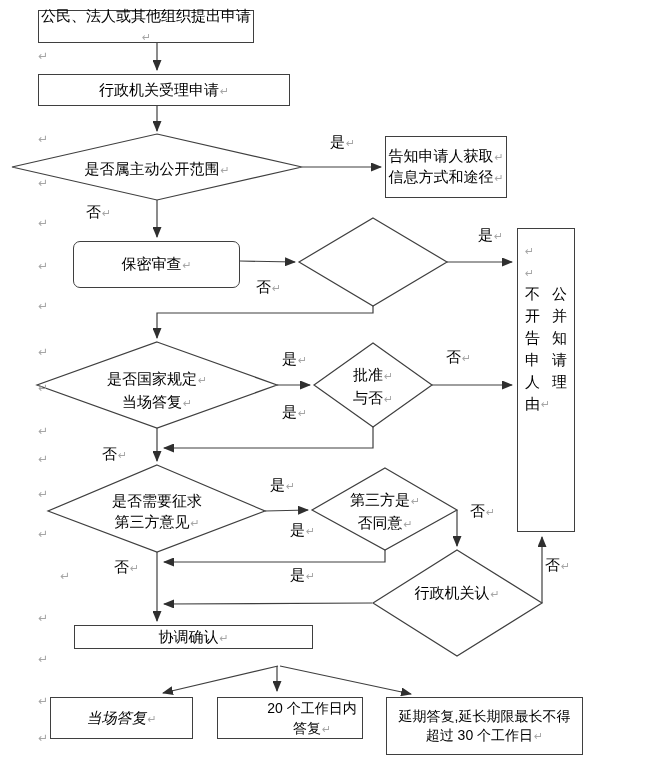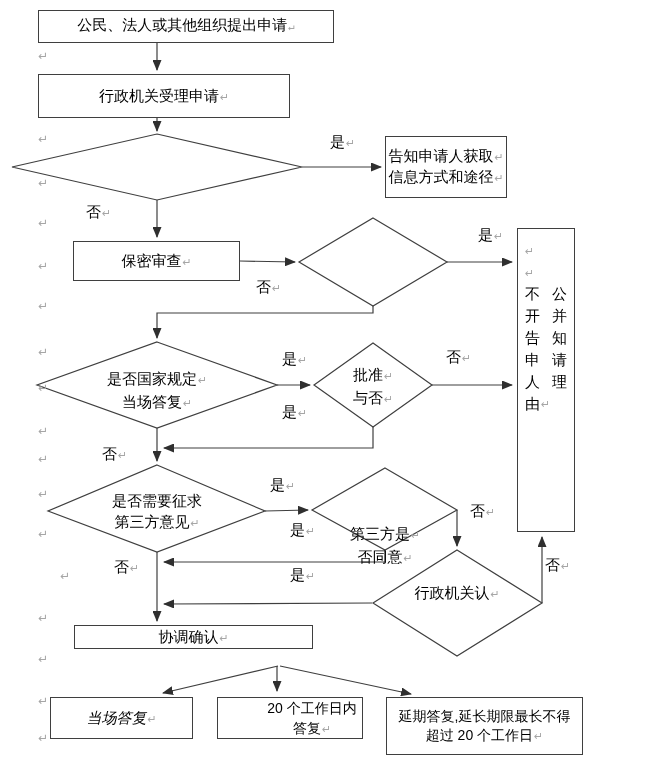--- a/index.html
+++ b/index.html
@@ -59,34 +59,34 @@
       <polygon fill="#fff" points="157,134 302,167 157,200 12,167"></polygon>
       <polygon fill="#fff" points="373,218 447,262 373,306 299,262"></polygon>
       <polygon fill="#fff" points="157,342 277,385 157,428 37,385"></polygon>
       <polygon fill="#fff" points="373,343 432,385 373,427 314,385"></polygon>
       <polygon fill="#fff" points="157,465 265,511 157,552 48,511"></polygon>
       <polygon fill="#fff" points="385,468 457,510 385,550 312,510"></polygon>
       <polygon fill="#fff" points="457,550 542,603 457,656 373,603"></polygon>
     </g>
   </svg>
 
-  <div class="box" style="left:38px;top:10px;width:296px;height:33px;font-family:Liberation Mono, monospace;">
+  <div class="box" style="left:38px;top:10px;width:216px;height:33px;">
     <div><span>公民、法人或其他组织提出申请</span><span class="pmark">↵</span></div>
   </div>
 
-  <div class="box" style="left:38px;top:74px;width:252px;height:44px;">
+  <div class="box" style="left:38px;top:74px;width:252px;height:32px;">
     <div><span>行政机关受理申请</span><span class="pmark">↵</span></div>
   </div>
 
   <div class="box" style="left:385px;top:136px;width:122px;height:62px;">
     <div><span>告知申请人获取</span><span class="pmark">↵</span></div>
     <div><span>信息方式和途径</span><span class="pmark">↵</span></div>
   </div>
 
-  <div class="box" style="left:73px;top:241px;width:167px;height:40px;">
+  <div class="box" style="left:73px;top:241px;width:167px;height:47px;border-radius:7px;">
     <div><span>保密审查</span><span class="pmark">↵</span></div>
   </div>
 
   <div class="box tallbox" style="left:517px;top:228px;width:58px;height:304px;">
     <div class="tallblank"><span class="pmark">↵</span></div>
     <div class="tallblank"><span class="pmark">↵</span></div>
     <div class="tallrow">
         <span>不</span>
         <span>公</span>
       </div>
@@ -119,36 +119,39 @@
   <div class="box" style="left:50px;top:697px;width:143px;height:42px;font-style:italic;">
     <div><span>当场答复</span><span class="pmark">↵</span></div>
   </div>
 
   <div class="box small" style="left:217px;top:697px;width:146px;height:42px;padding-left:44px;">
     <div><span>20 个工作日内答复</span><span class="pmark">↵</span></div>
   </div>
 
   <div class="box small" style="left:386px;top:697px;width:197px;height:58px;line-height:19px;">
     <div><span>延期答复,延长期限最长不得</span></div>
-    <div><span>超过 20 个工作日</span><span class="pmark">↵</span></div>
+    <div><span>超过 30 个工作日</span><span class="pmark">↵</span></div>
   </div>
 
+  <div class="dtext" style="left:37px;top:158px;width:240px;">
+    <span>是否属主动公开范围</span><span class="pmark">↵</span>
+  </div>
   <div class="dtext" style="left:57px;top:344px;width:200px;margin-top:24px;">
     <div><span>是否国家规定</span><span class="pmark">↵</span></div>
     <div><span>当场答复</span><span class="pmark">↵</span></div>
   </div>
   <div class="dtext" style="left:323px;top:364px;width:100px;">
     <div><span>批准</span><span class="pmark">↵</span></div>
     <div><span>与否</span><span class="pmark">↵</span></div>
   </div>
   <div class="dtext" style="left:57px;top:490px;width:200px;">
     <div><span>是否需要征求</span></div>
     <div><span>第三方意见</span><span class="pmark">↵</span></div>
   </div>
-  <div class="dtext" style="left:325px;top:489px;width:120px;margin-top:34px;">
+  <div class="dtext" style="left:325px;top:489px;width:120px;">
     <div><span>第三方是</span><span class="pmark">↵</span></div>
     <div><span>否同意</span><span class="pmark">↵</span></div>
   </div>
   <div class="dtext" style="left:377px;top:582px;width:160px;">
     <div><span>行政机关认</span><span class="pmark">↵</span></div>
   </div>
 
   <div class="elabel" style="left:330px;top:133px;"><span>是</span><span class="pmark">↵</span></div>
   <div class="elabel" style="left:86px;top:203px;"><span>否</span><span class="pmark">↵</span></div>
   <div class="elabel" style="left:478px;top:226px;"><span>是</span><span class="pmark">↵</span></div>

